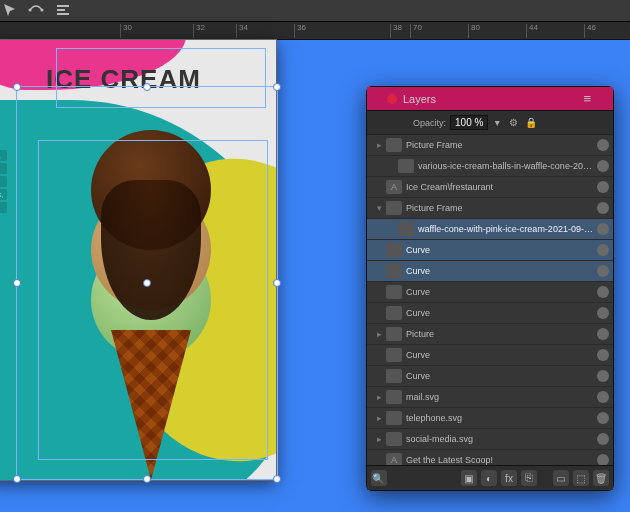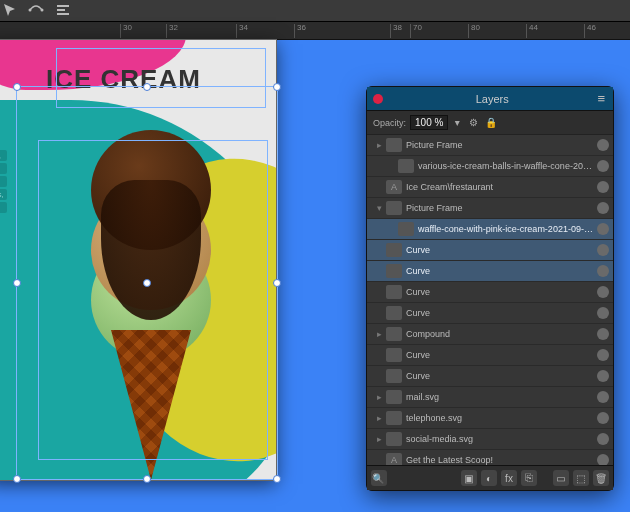--- a/index.html
+++ b/index.html
@@ -28,26 +28,26 @@
   .scoop.s3 { top:110px; background:radial-gradient(circle at 40% 30%, #bfe39b, #6ea85a); }
   .drip { position:absolute; top:50px; left:25px; width:100px; height:140px; background:radial-gradient(ellipse at 50% 0%, #3a1b08, #1b0c03); border-radius:40% 40% 60% 60% / 30% 30% 70% 70%; opacity:.9; }
   .waffle { position:absolute; top:200px; left:35px; width:80px; height:150px; background:repeating-linear-gradient(45deg,#c98a3e 0 8px,#a96b22 8px 16px), repeating-linear-gradient(-45deg,#c98a3e 0 8px,#a96b22 8px 16px); background-blend-mode:multiply; clip-path:polygon(0 0,100% 0,50% 100%); }
 
   
   .sel-box { position:absolute; border:1px solid #7fb3ff; }
   .handle { position:absolute; width:8px; height:8px; background:#fff; border:1px solid #4a7dd6; border-radius:50%; }
 
   
   .layers-panel { position:absolute; right:16px; top:86px; width:248px; background:#363636; border:1px solid #111; border-radius:6px; box-shadow:0 6px 24px rgba(0,0,0,.6); font-size:10px; }
-  .lp-head { display:flex; align-items:center; padding:4px 6px; background:#0c4a6e; border-bottom:1px solid #111;text-align:center; }
+  .lp-head { display:flex; align-items:center; padding:4px 20px; background:#be185d; border-bottom:1px solid #111; }
   .lp-head .dot { width:10px; height:10px; border-radius:50%; background:#d24; margin-right:6px; }
   .lp-head .title { flex:1; color:#ccc; font-size:11px; }
   .lp-head .menu { color:#bbb; font-size:13px; padding:0 2px; }
   .lp-opacity { display:flex; align-items:center; gap:4px; padding:4px 6px; background:#2e2e2e; border-bottom:1px solid #222; }
-  .lp-opacity .lbl { color:#aaa; font-size:9px; }
+  .lp-opacity .lbl { color:#aaa; font-size:9px;margin-left:40px; }
   .lp-opacity .valbox { background:#222; border:1px solid #111; padding:1px 4px; min-width:34px; color:#eee; font-size:10px; text-align:center; }
   .lp-opacity .step { width:10px; text-align:center; color:#aaa; cursor:pointer; }
   .lp-opacity .blend { flex:1; background:#222; border:1px solid #111; padding:1px 4px; color:#ddd; font-size:10px; position:relative; }
   .lp-opacity .blend:after { content:"▾"; position:absolute; right:4px; color:#777; }
   .lp-opacity .gear, .lp-opacity .lock { width:14px; color:#aaa; text-align:center; }
 
   .rows { max-height:330px; overflow:hidden; }
   .row { display:flex; align-items:center; padding:2px 4px 2px 10px; border-bottom:1px solid #2a2a2a; height:21px; color:#bbb; }
   .row.indent-1 { padding-left:22px; }
   .row.sel { background:#3f5974; color:#e8eef6; }
@@ -101,21 +101,21 @@
           <rect x="2" y="7" width="8" height="2" fill="#bbb"></rect>
           <rect x="2" y="11" width="12" height="2" fill="#bbb"></rect>
         </svg>
     </span>
   </div>
 
   <div class="ruler-h">
       <div class="tick" style="left: 120px;">
         <span>30</span>
       </div>
-      <div class="tick" style="left: 166px;">
+      <div class="tick" style="left: 193px;">
         <span>32</span>
       </div>
       <div class="tick" style="left: 236px;">
         <span>34</span>
       </div>
       <div class="tick" style="left: 294px;">
         <span>36</span>
       </div>
       <div class="tick" style="left: 352px; margin-left: 38px;">
         <span>38</span>
@@ -241,21 +241,21 @@
         </div>
         <div class="row">
           <span class="arrow"></span>
           <span class="thumb th-dteal"></span>
           <span class="lname">Curve</span>
           <span class="vis"></span>
         </div>
         <div class="row">
           <span class="arrow">▸</span>
           <span class="thumb th-yellow"></span>
-          <span class="lname">Compound</span>
+          <span class="lname">Picture</span>
           <span class="vis"></span>
         </div>
         <div class="row">
           <span class="arrow"></span>
           <span class="thumb th-white"></span>
           <span class="lname">Curve</span>
           <span class="vis"></span>
         </div>
         <div class="row">
           <span class="arrow"></span>

